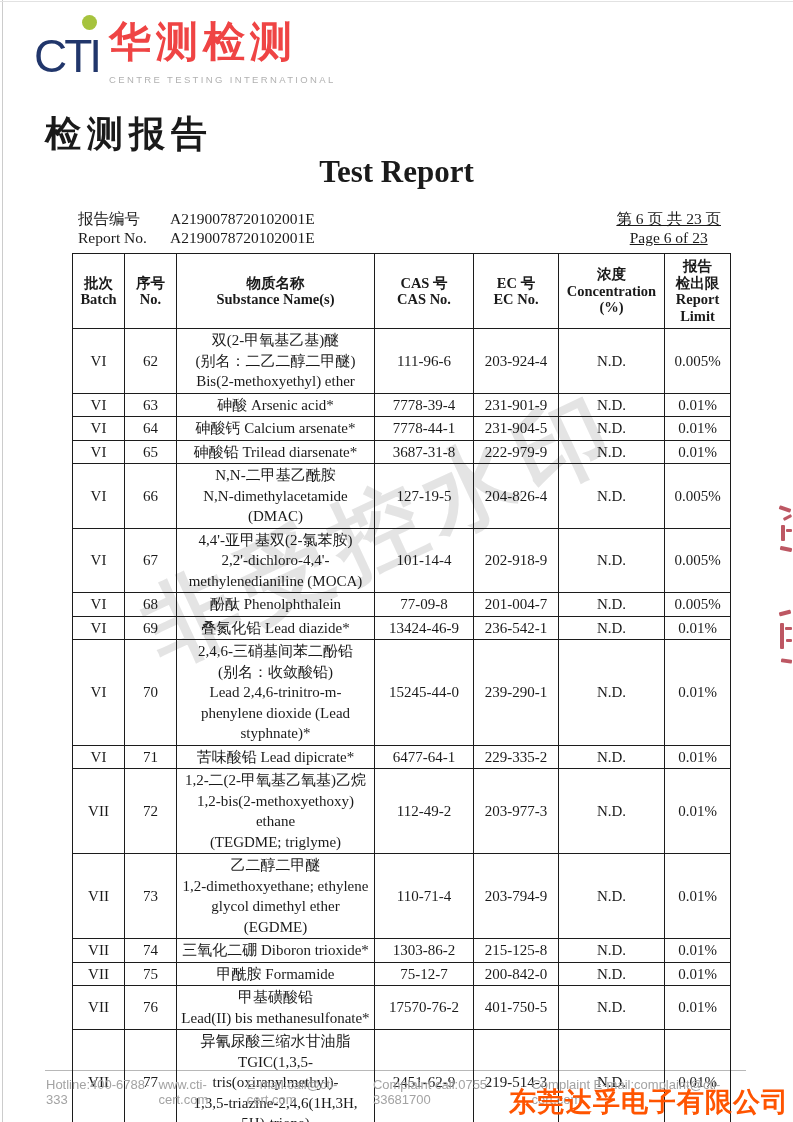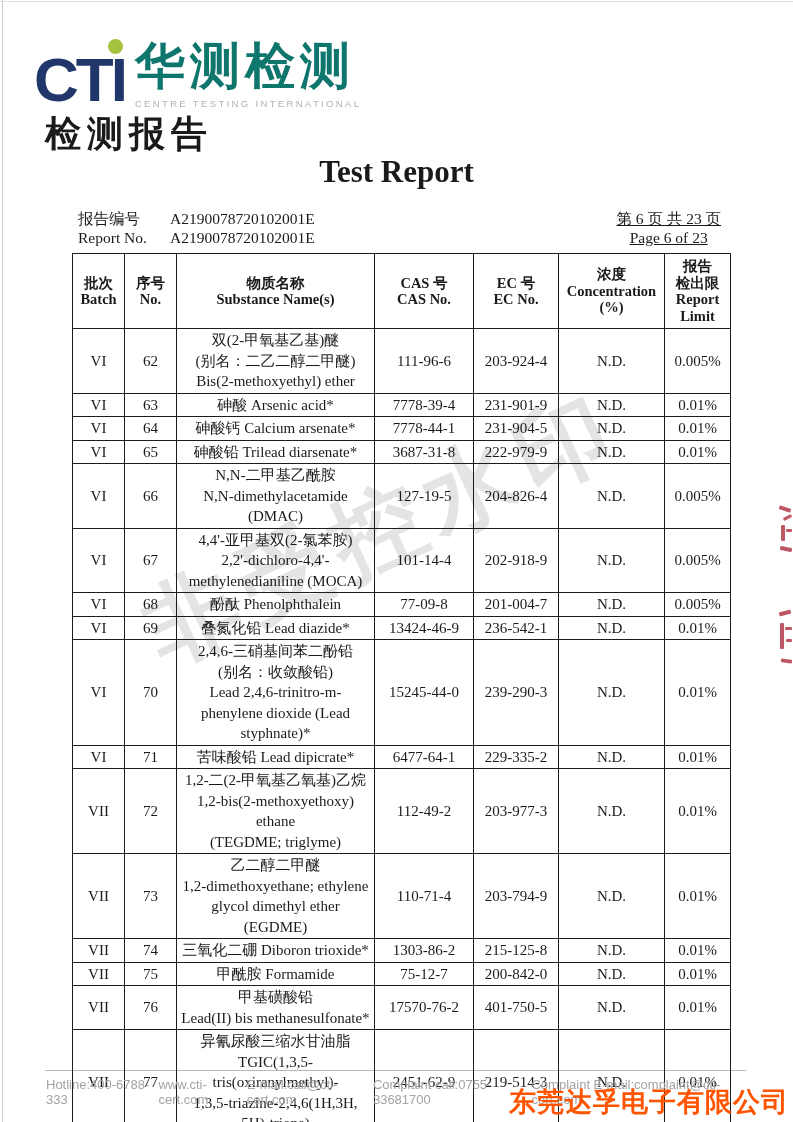--- a/index.html
+++ b/index.html
@@ -7,24 +7,24 @@
     position:relative;width:793px;height:1122px;background:#ffffff;overflow:hidden;
     font-family:"Liberation Serif","DejaVu Serif",serif;color:#1a1a1a;
   }
   .edge-left{position:absolute;left:2px;top:0;width:1px;height:1122px;background:#cccccc;}
   .edge-top{position:absolute;left:0;top:1px;width:793px;height:1px;background:#e2e2e2;}
 
   
   .logo{position:absolute;left:34px;top:22px;display:flex;align-items:flex-end;
         font-family:"Liberation Sans","DejaVu Sans",sans-serif;}
   .logo-cti-wrap{position:relative;}
-  .logo-cti{font-size:62px;line-height:62px;font-weight:bold;color:#21366b;letter-spacing:-3px;}
+  .logo-cti{font-size:46px;line-height:62px;font-weight:normal;color:#21366b;letter-spacing:-3px;}
   .logo-dot{position:absolute;right:2px;top:-10px;width:15px;height:15px;border-radius:50%;background:#a6c33e;}
   .logo-right{margin-left:10px;padding-bottom:2px;}
-  .logo-cn{font-size:50px;line-height:40px;color:#0f766e;font-weight:600;letter-spacing:5px;margin-top:24px;}
+  .logo-cn{font-size:42px;line-height:40px;color:#ef4444;font-weight:600;letter-spacing:5px;}
   .logo-en{font-size:9.5px;color:#b1b1b1;letter-spacing:2.35px;margin-top:12px;}
 
   
   .title-cn{position:absolute;left:0;top:110px;width:100%;
             font-size:36px;font-weight:bold;letter-spacing:6px;padding-left:45px;}
   .title-en{position:absolute;left:0;top:154px;width:100%;text-align:center;
             font-size:31px;font-weight:bold;}
 
   
   .meta{position:absolute;left:78px;top:209px;width:643px;display:flex;justify-content:space-between;
@@ -213,21 +213,21 @@
         </tr>
         <tr>
           <td>VI</td>
           <td>70</td>
           <td>2,4,6-三硝基间苯二酚铅
 (别名：收敛酸铅)
 Lead 2,4,6-trinitro-m-
 phenylene dioxide (Lead
 styphnate)*</td>
           <td>15245-44-0</td>
-          <td>239-290-3</td>
+          <td>239-290-1</td>
           <td>N.D.</td>
           <td>0.01%</td>
         </tr>
         <tr>
           <td>VI</td>
           <td>71</td>
           <td>苦味酸铅 Lead dipicrate*</td>
           <td>6477-64-1</td>
           <td>229-335-2</td>
           <td>N.D.</td>

